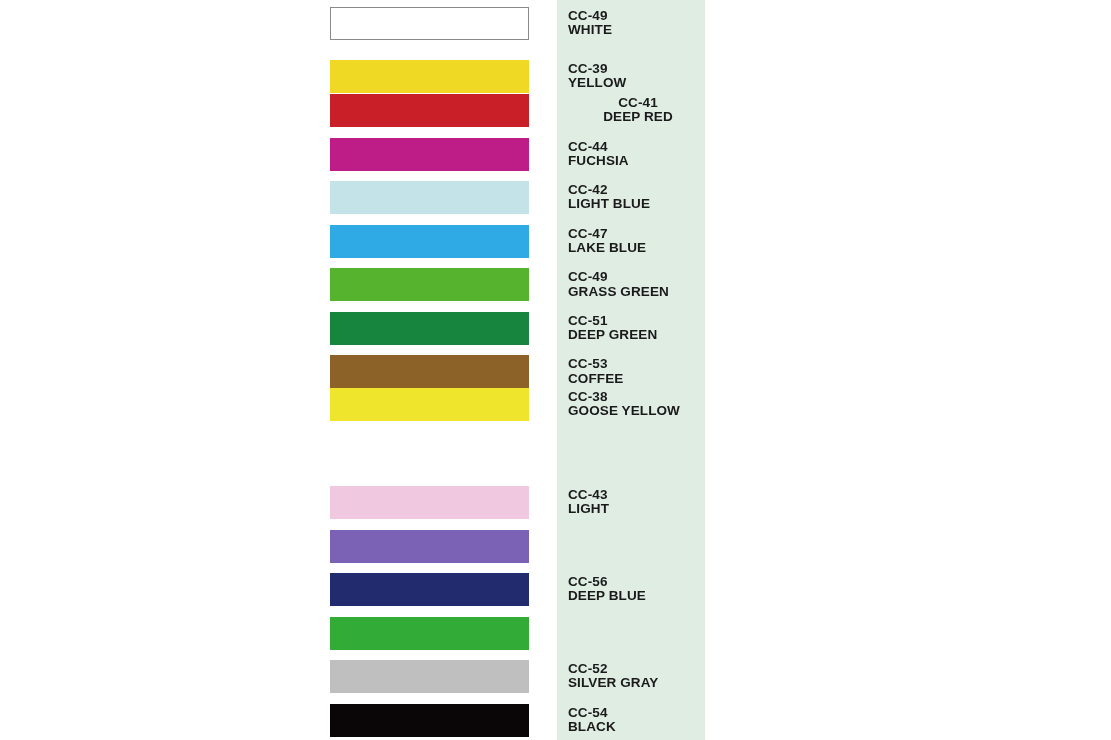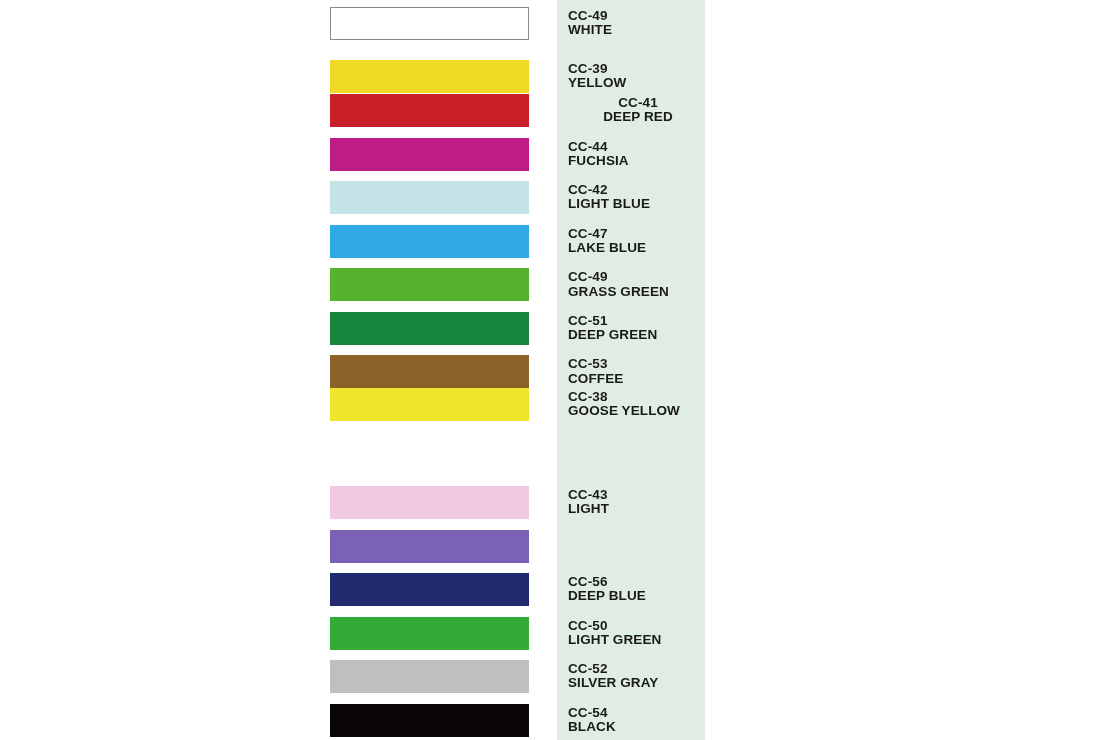--- a/index.html
+++ b/index.html
@@ -196,24 +196,20 @@
         </div>
         <div class="label-cell">
           <span class="code">CC-56</span>
           <span class="name">DEEP BLUE</span>
         </div>
       </div>
       <div class="row" style="top: 616.7px;">
         <div class="swatch-cell">
           <div class="swatch" style="background: rgb(50, 172, 54);"></div>
         </div>
-        <div class="label-cell">
-          <span class="code">CC-50</span>
-          <span class="name">LIGHT GREEN</span>
-        </div>
       </div>
       <div class="row" style="top: 660.25px;">
         <div class="swatch-cell">
           <div class="swatch" style="background: rgb(191, 191, 191);"></div>
         </div>
         <div class="label-cell">
           <span class="code">CC-52</span>
           <span class="name">SILVER GRAY</span>
         </div>
       </div>

